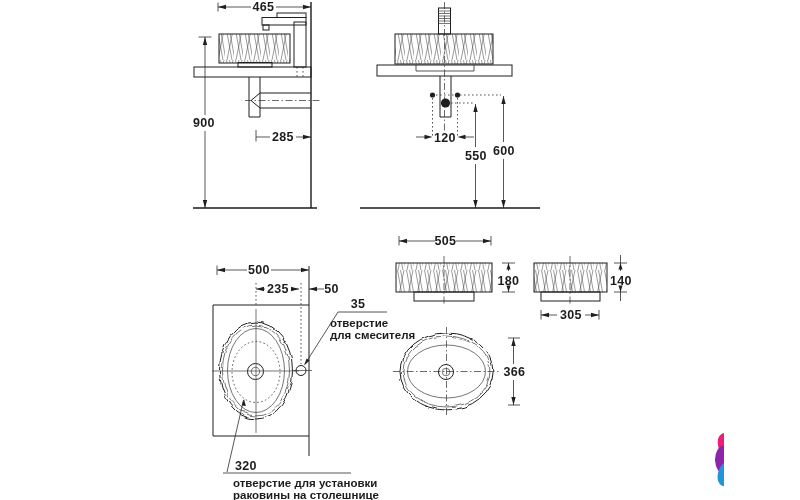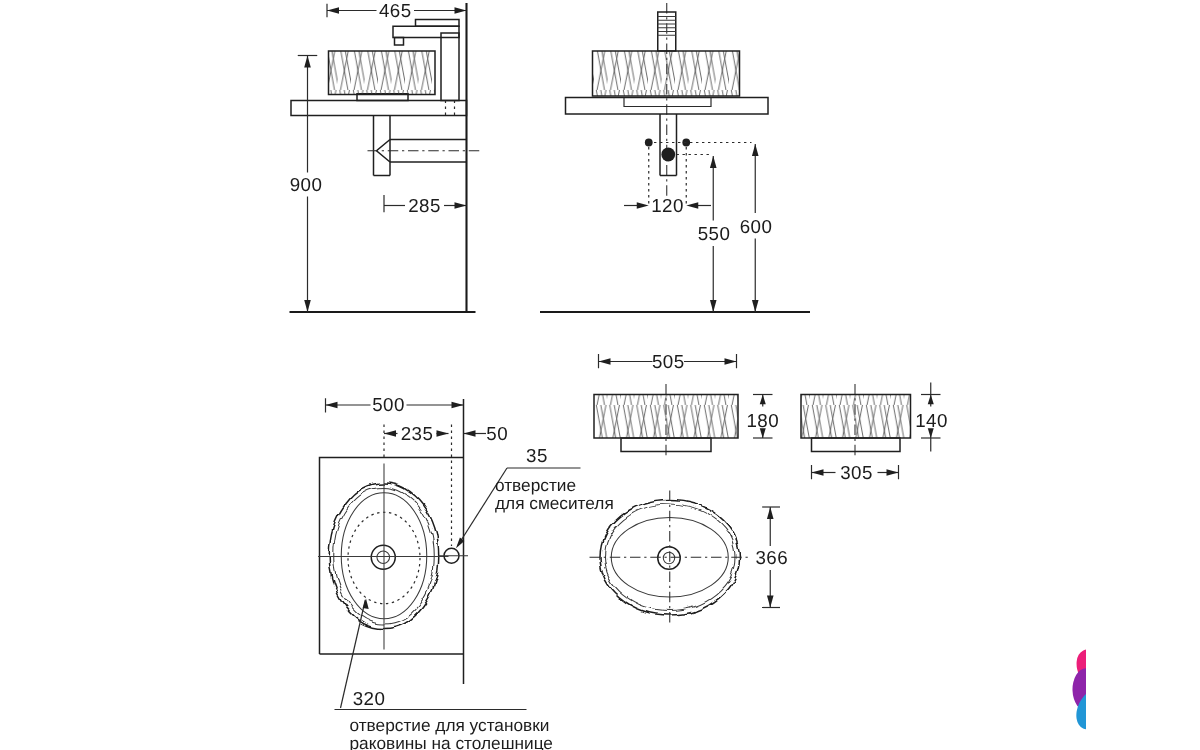--- a/index.html
+++ b/index.html
@@ -1,17 +1,17 @@
 <!DOCTYPE html>
 <html><head>
 <meta charset="utf-8">
 <style>
   html,body{margin:0;padding:0;background:#fff;}
   .canvas{position:relative;width:724px;height:500px;background:#ffffff;overflow:hidden;
-          font-family:"Liberation Sans",sans-serif;}
+          font-family:"Liberation Sans",sans-serif;font-weight:bold;}
   svg text{fill:#1c1c1c;font-family:"Liberation Sans",sans-serif;}
   .dim{font-size:12.5px;letter-spacing:.3px;}
   .note{font-size:11.5px;}
   .ln{stroke:#1f1f1f;stroke-width:1;fill:none;}
   .thin{stroke:#2b2b2b;stroke-width:.8;fill:none;}
   .hair{stroke:#3a3a3a;stroke-width:.7;fill:none;}
   .thick{stroke:#1a1a1a;stroke-width:1.4;fill:none;}
   .dd{stroke:#2b2b2b;stroke-width:.7;fill:none;stroke-dasharray:7 2.5 1.5 2.5;}
   .dot{stroke:#2b2b2b;stroke-width:.8;fill:none;stroke-dasharray:1.6 2.4;}
   .arr{fill:#1f1f1f;stroke:none;}

